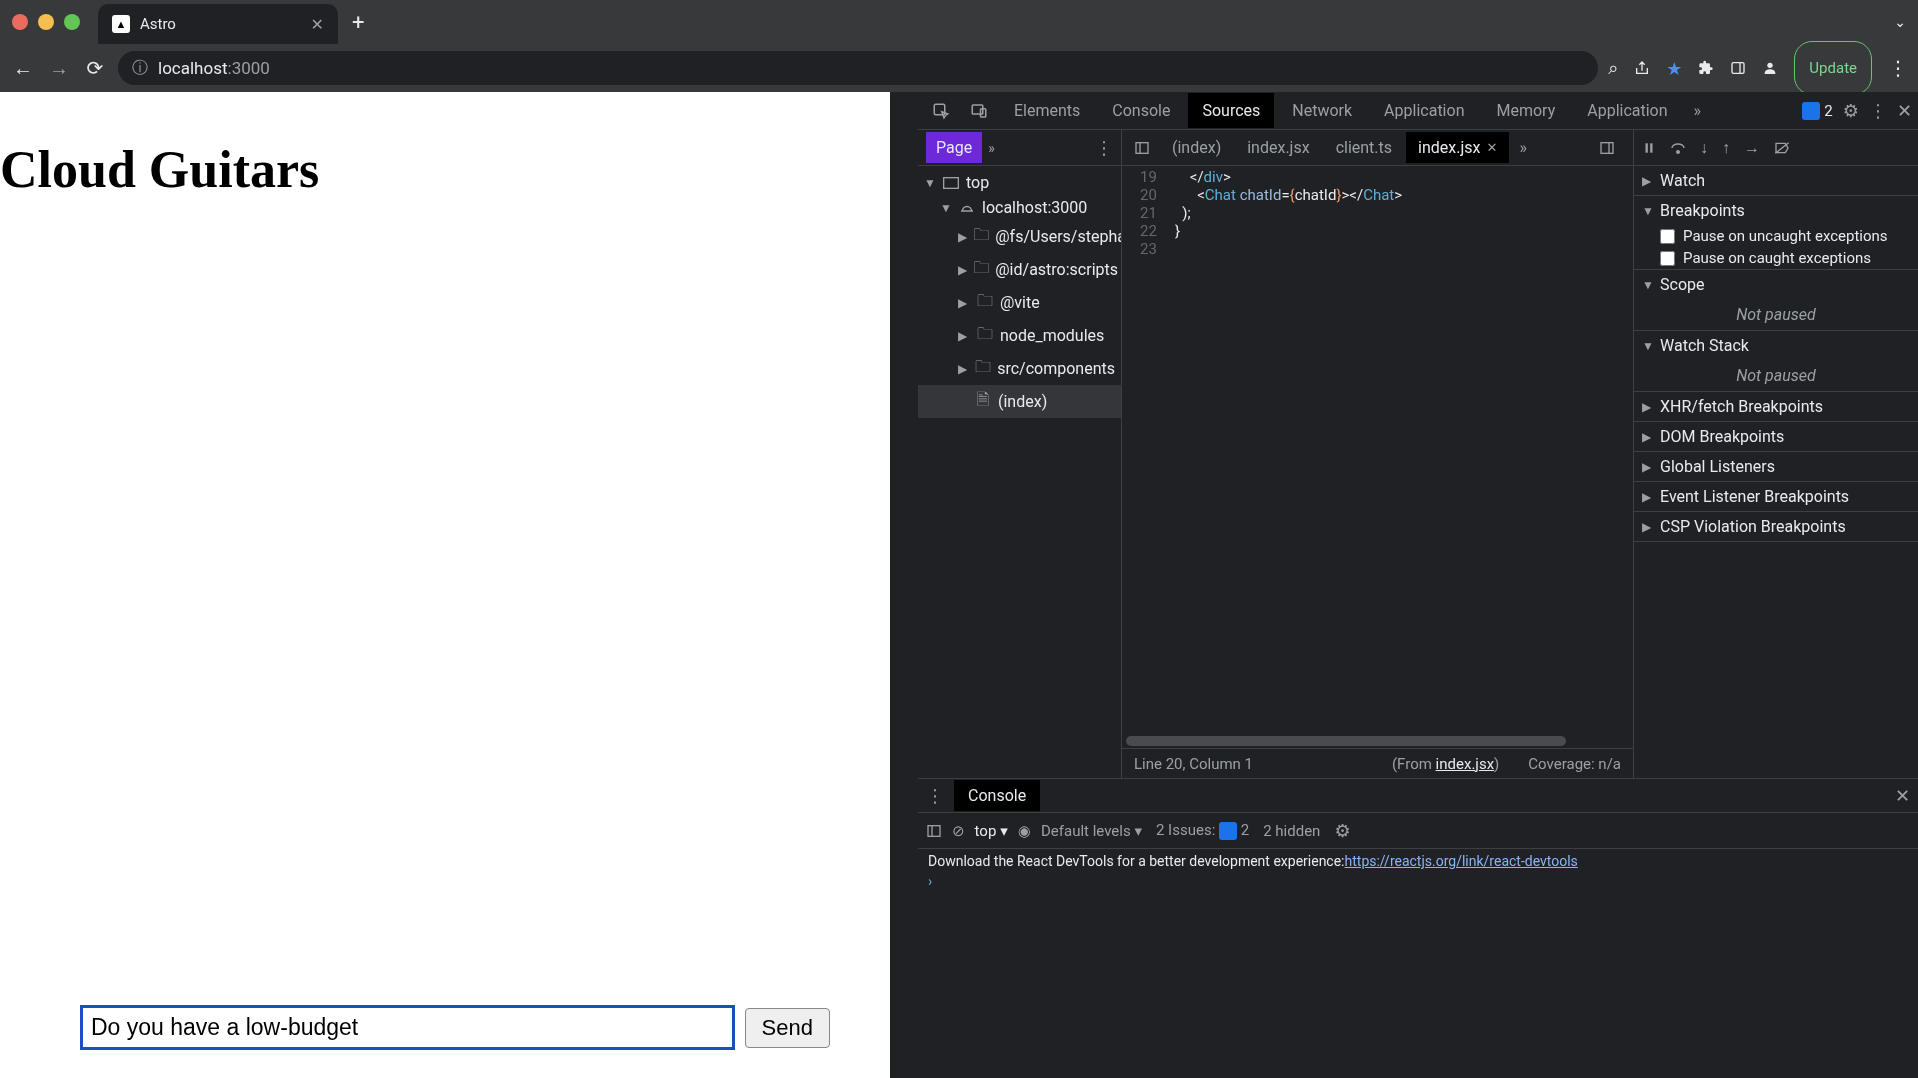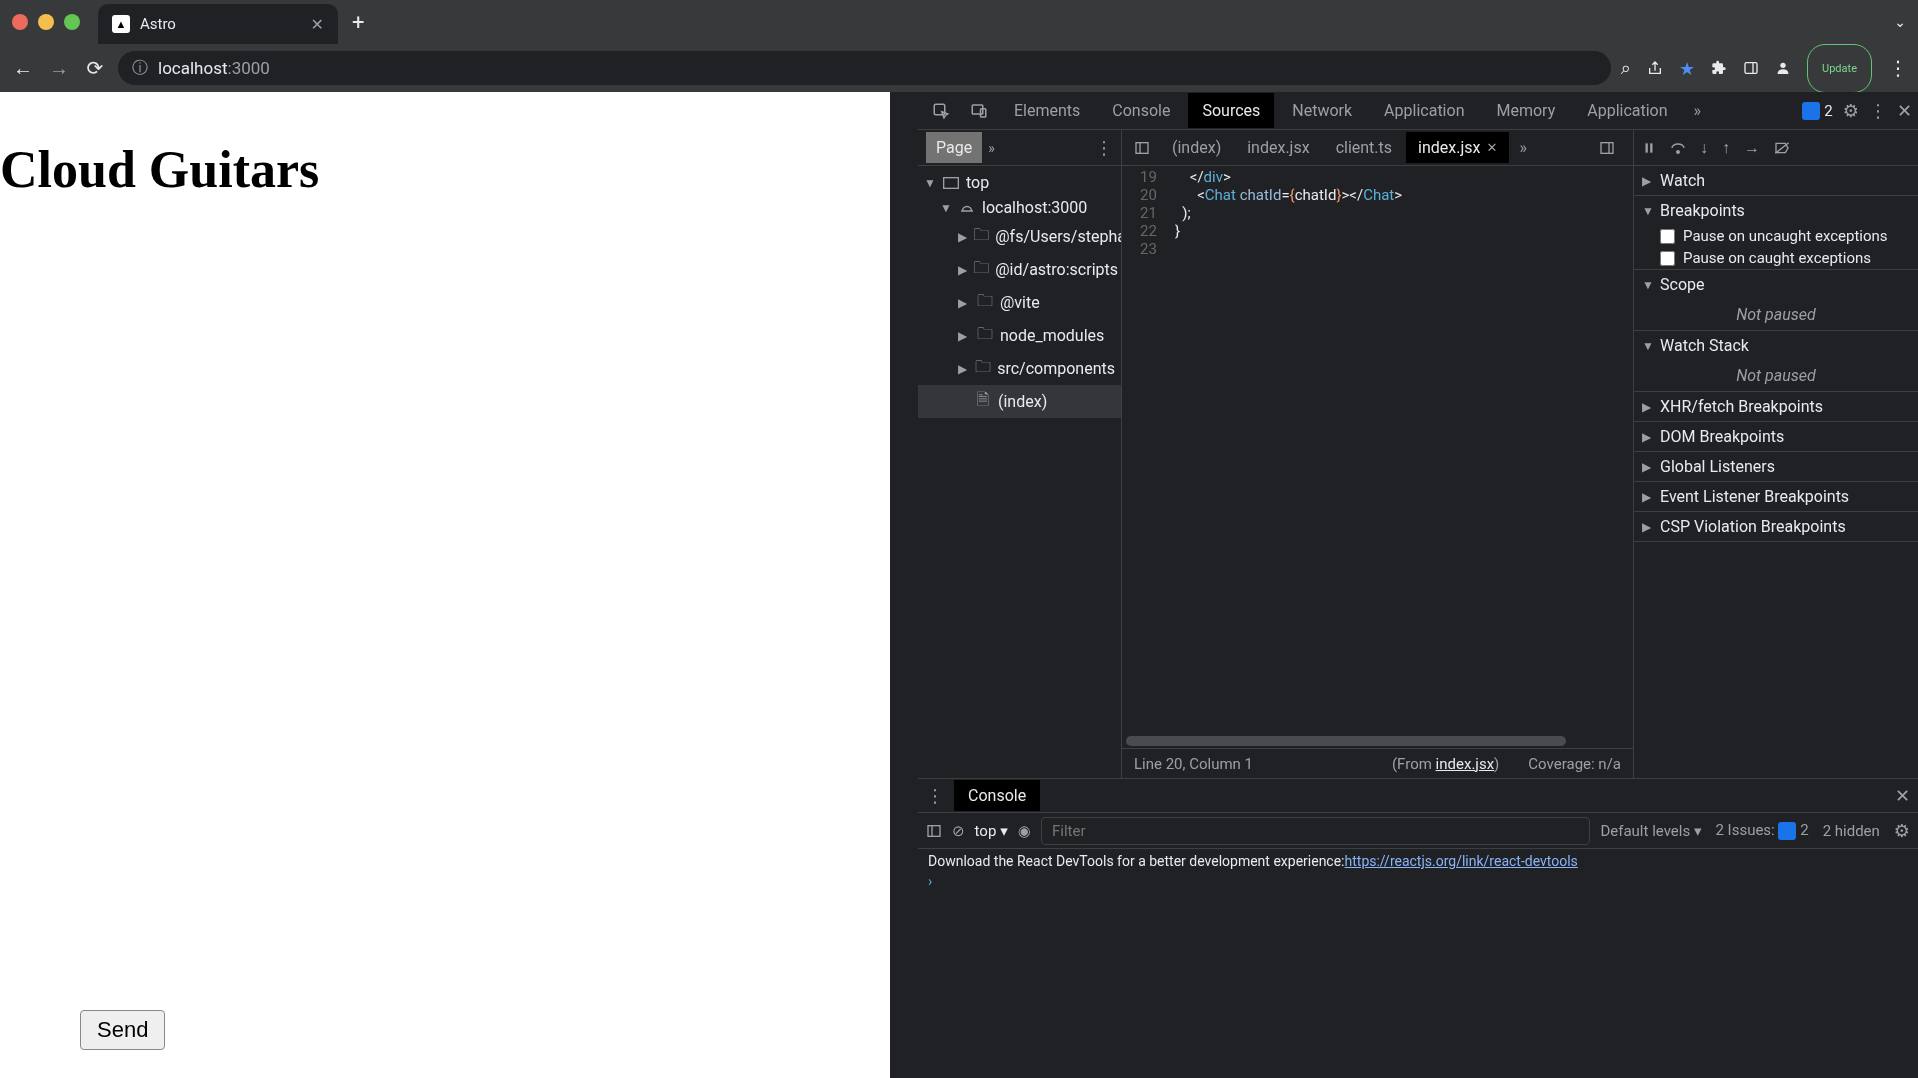--- a/index.html
+++ b/index.html
@@ -21,21 +21,21 @@
 
 .toolbar { height: 48px; background: #38393b; display: flex; align-items: center; padding: 0 10px; gap: 10px; }
 .nav-btn { color: #9aa0a6; width: 26px; text-align: center; font-size: 20px; cursor: pointer; }
 .nav-btn.active { color: #e8eaed; }
 .addressbar { flex: 1; background: #202124; border-radius: 20px; height: 34px; display: flex; align-items: center; padding: 0 14px; gap: 10px; }
 .url-host { color: #e8eaed; font-size: 17px; }
 .url-port { color: #9aa0a6; font-size: 17px; }
 .toolbar-right { display: flex; align-items: center; gap: 16px; }
 .toolbar-icon { color: #e8eaed; font-size: 18px; cursor: pointer; }
 .star-filled { color: #4f8df5; }
-.update-btn { border: 1.5px solid #62c574; color: #7bd88f; border-radius: 18px; padding: 17px 14px; font-size: 11px; cursor: pointer; }
+.update-btn { border: 1.5px solid #62c574; color: #7bd88f; border-radius: 18px; padding: 17px 14px; font-size: 15px; cursor: pointer; }
 .kebab { color: #e8eaed; font-size: 20px; cursor: pointer; }
 
 
 .main { flex: 1; display: flex; min-height: 0; }
 .page-area { width: 890px; background: #fff; color: #000; position: relative; }
 .page-heading { font-family: "Times New Roman", serif; font-weight: 700; font-size: 52px; text-align: left; margin-top: 48px; }
 .chat-bar { position: absolute; bottom: 28px; left: 80px; right: 60px; display: flex; gap: 10px; align-items: center; }
 .chat-input { flex: 1; border: 3px solid #1a4fc2; font-size: 23px; padding: 6px 8px; outline: none; font-family: Arial, sans-serif; }
 .send-btn { border: 1.5px solid #888; background: #efefef; font-size: 22px; padding: 6px 16px; cursor: pointer; font-family: Arial, sans-serif; border-radius: 4px; }
 
@@ -48,21 +48,21 @@
 .dt-tabs-right { margin-left: auto; display: flex; align-items: center; gap: 10px; }
 .issues-badge { display: flex; align-items: center; gap: 4px; color: #e8eaed; font-size: 15px; }
 .issues-icon { width: 18px; height: 18px; background: #1a73e8; border-radius: 3px; }
 .gear { color: #9aa0a6; font-size: 18px; cursor: pointer; }
 
 .dt-body { flex: 1; display: flex; min-height: 0; }
 
 
 .navigator { width: 204px; border-right: 1px solid #3c4043; display: flex; flex-direction: column; }
 .nav-subtabs { height: 36px; display: flex; align-items: center; padding: 0 8px; border-bottom: 1px solid #3c4043; }
-.nav-subtab { color: #e8eaed; font-size: 16px; padding: 6px 10px; background: #737373; }
+.nav-subtab { color: #e8eaed; font-size: 16px; padding: 6px 10px; background: #6d28d9; }
 .nav-subtab-more { margin-left: 6px; color: #9aa0a6; font-size: 14px; }
 .nav-subtab-kebab { margin-left: auto; color: #9aa0a6; font-size: 18px; cursor: pointer; }
 .file-tree { flex: 1; overflow: auto; padding: 4px 0; font-size: 16px; }
 .tree-row { display: flex; align-items: center; gap: 6px; padding: 3px 6px; color: #e8eaed; cursor: pointer; white-space: nowrap; }
 .tree-row.selected { background: #35363a; }
 .tree-arrow { color: #9aa0a6; width: 12px; font-size: 12px; display: inline-block; }
 .tree-icon { width: 18px; display: inline-flex; justify-content: center; }
 .folder-icon { color: #9aa0a6; }
 .file-icon { color: #9aa0a6; }
 
@@ -173,20 +173,21 @@
     <span class="update-btn">Update</span>
     <span class="kebab">⋮</span>
   </div>
 </div>
 
 <div class="main">
 
   <div class="page-area">
     <h1 class="page-heading">Cloud Guitars</h1>
     <div class="chat-bar">
+      <input class="chat-input" value="Do you have a low-budget" style="">
       <button class="send-btn">Send</button>
     </div>
   </div>
 
   <div class="devtools">
 
     <div class="dt-tabs">
       <span class="dt-tab-icon">
         <svg width="18" height="18" viewBox="0 0 24 24" fill="none" stroke="currentColor" stroke-width="2">
             <rect x="3" y="3" width="14" height="14" rx="2"></rect>
@@ -431,21 +432,20 @@
               <rect x="3" y="4" width="18" height="16"></rect>
               <line x1="9" y1="4" x2="9" y2="20"></line>
             </svg>
         </span>
         <span class="dbg-icon" style="color:#9aa0a6">⊘</span>
         <span class="ctx">
             <span>top</span> 
             <span>▾</span>
           </span>
         <span class="dbg-icon" style="color:#9aa0a6">◉</span>
-        <input class="console-filter" placeholder="Filter" style="">
         <div class="right">
           <span><span>Default levels</span> ▾</span>
           <span><span>2 Issues:</span> <span class="issues-icon" style="display:inline-block;vertical-align:middle"></span> <span>2</span></span>
           <span>2 hidden</span>
           <span class="gear">⚙</span>
         </div>
       </div>
       <div class="console-body">
         <div class="console-line">
           <span>Download the React DevTools for a better development experience: </span>

